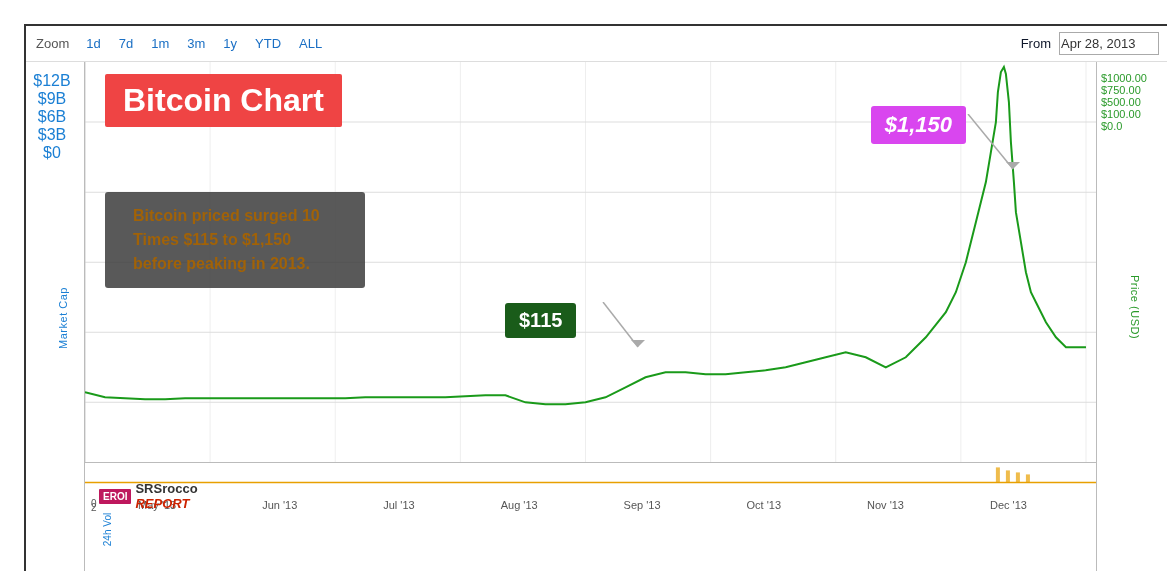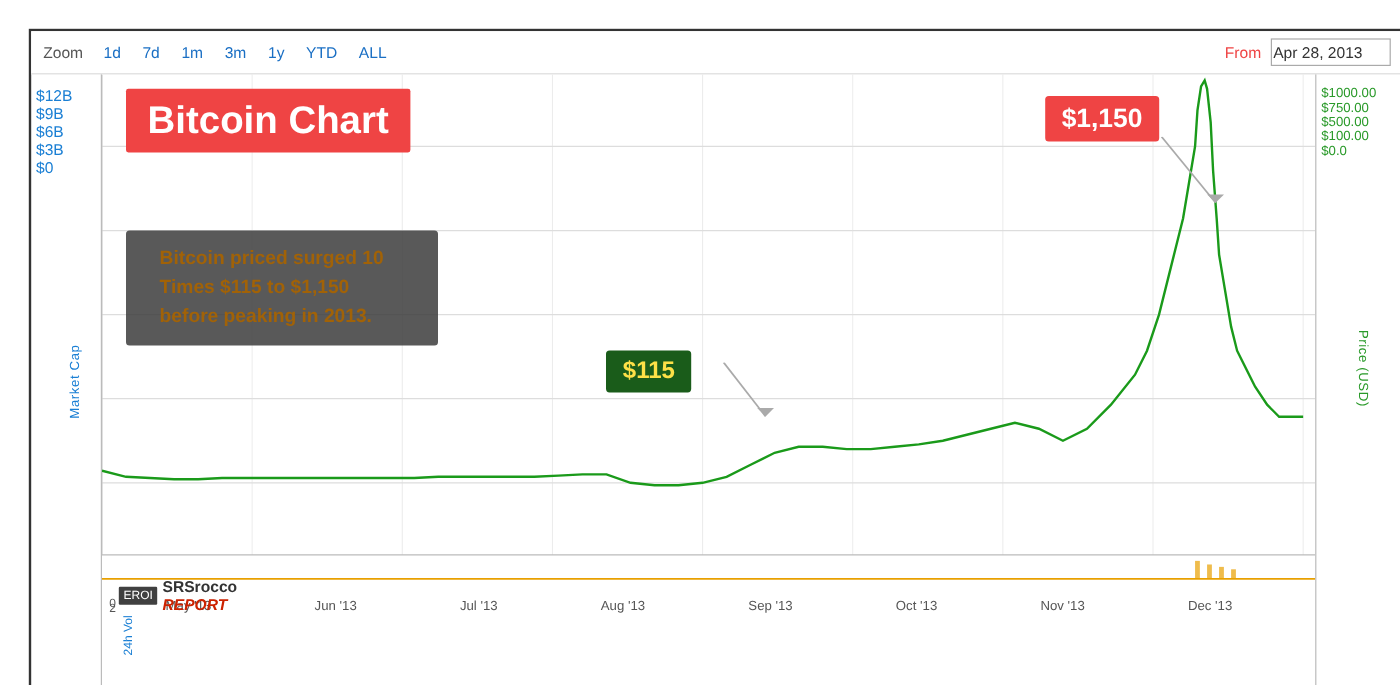--- a/index.html
+++ b/index.html
@@ -34,44 +34,44 @@
     .zoom-btn {
       font-size: 13px;
       color: #1a6fc4;
       cursor: pointer;
       padding: 2px 5px;
       text-decoration: none;
     }
     .from-label {
       margin-left: auto;
       font-size: 13px;
-      color: #ef4444;
+      color: #0f172a;
     }
     .from-input {
       border: 1px solid #aaa;
       padding: 3px 1px;
       font-size: 13px;
       color: #333;
       width: 100px;
     }
     .chart-area {
       position: relative;
       width: 100%;
       height: calc(100% - 36px);
       display: flex;
     }
     .left-axis {
       width: 52px;
       display: flex;
       flex-direction: column;
       justify-content: space-between;
       padding: 10px 4px 60px 4px;
-      font-size: 13px;
+      font-size: 16px;
       color: #1a7fd4;
-      text-align: left;
+      text-align: center;
     }
     .left-axis-label {
       position: absolute;
       left: 6px;
       top: 50%;
       transform: translateY(-50%) rotate(-90deg);
       font-size: 11px;
       color: #1a7fd4;
       white-space: nowrap;
       letter-spacing: 0.5px;
@@ -125,53 +125,54 @@
       color: #a16207;
       font-size: 16px;
       font-weight: bold;
       padding: 12px 28px;
       border-radius: 3px;
       line-height: 1.5;
       max-width: 260px;
     }
     .price-label-high {
       position: absolute;
-      top: 18px;
+      top: 44px;
       right: 130px;
-      background: #ef4444;
+      background: #d946ef;
       color: #fff;
       font-size: 22px;
       font-weight: bold;
       padding: 6px 14px;
       border-radius: 3px;
+      font-style: italic;
     }
     .price-label-low {
       position: absolute;
-      top: 230px;
+      top: 241px;
       left: 420px;
       background: #1a5c1a;
-      color: #fde047;
+      color: #ffffff;
       font-size: 20px;
       font-weight: bold;
       padding: 6px 14px;
       border-radius: 3px;
     }
     .logo-area {
       position: absolute;
       bottom: 62px;
       left: 14px;
       display: flex;
       align-items: center;
       gap: 4px;
     }
     .logo-red-box {
-      background: #404040;
+      background: #be185d;
       color: #fff;
       font-size: 10px;
-      font-weight: normal;
+      font-weight: bold;
       padding: 2px 4px;
       border-radius: 1px;
     }
     .logo-text {
       font-size: 13px;
       font-weight: bold;
       color: #333;
     }
     .x-axis-labels {
       position: absolute;

